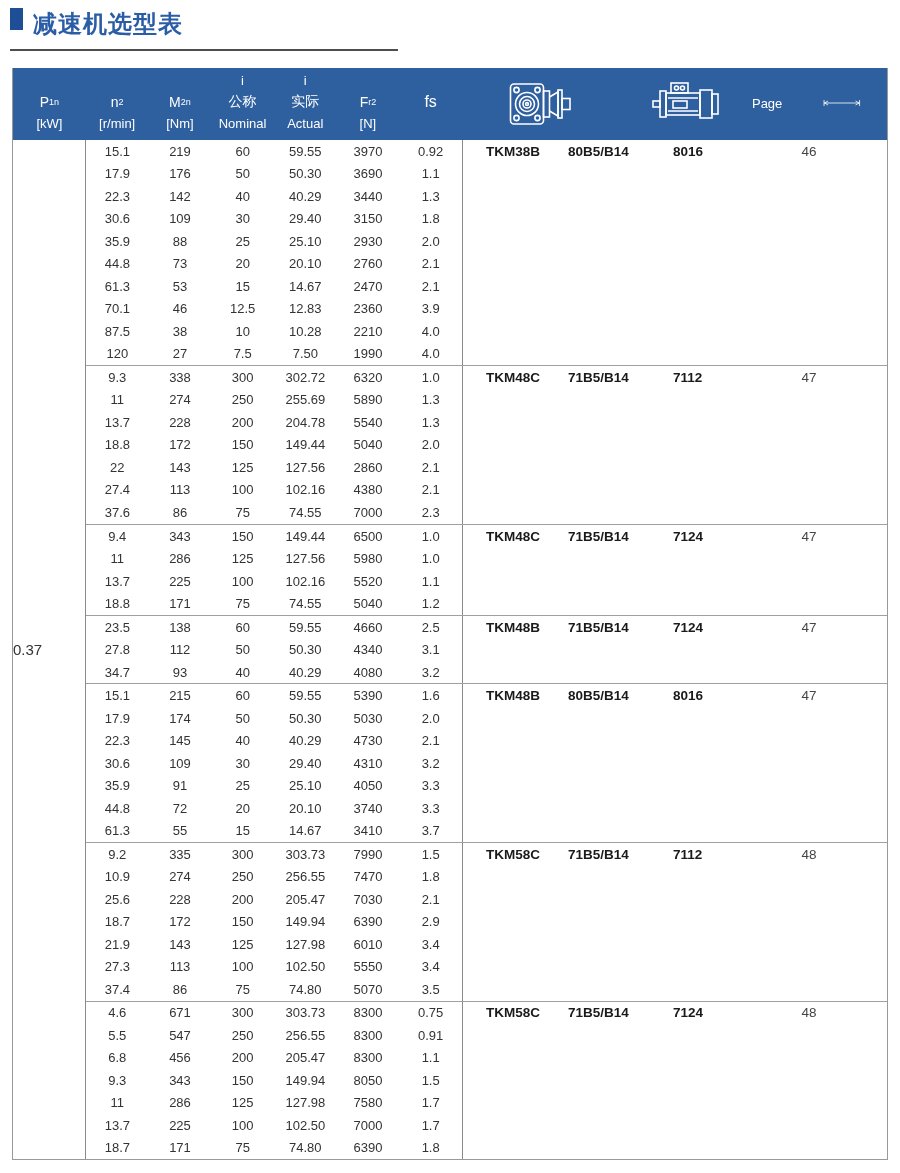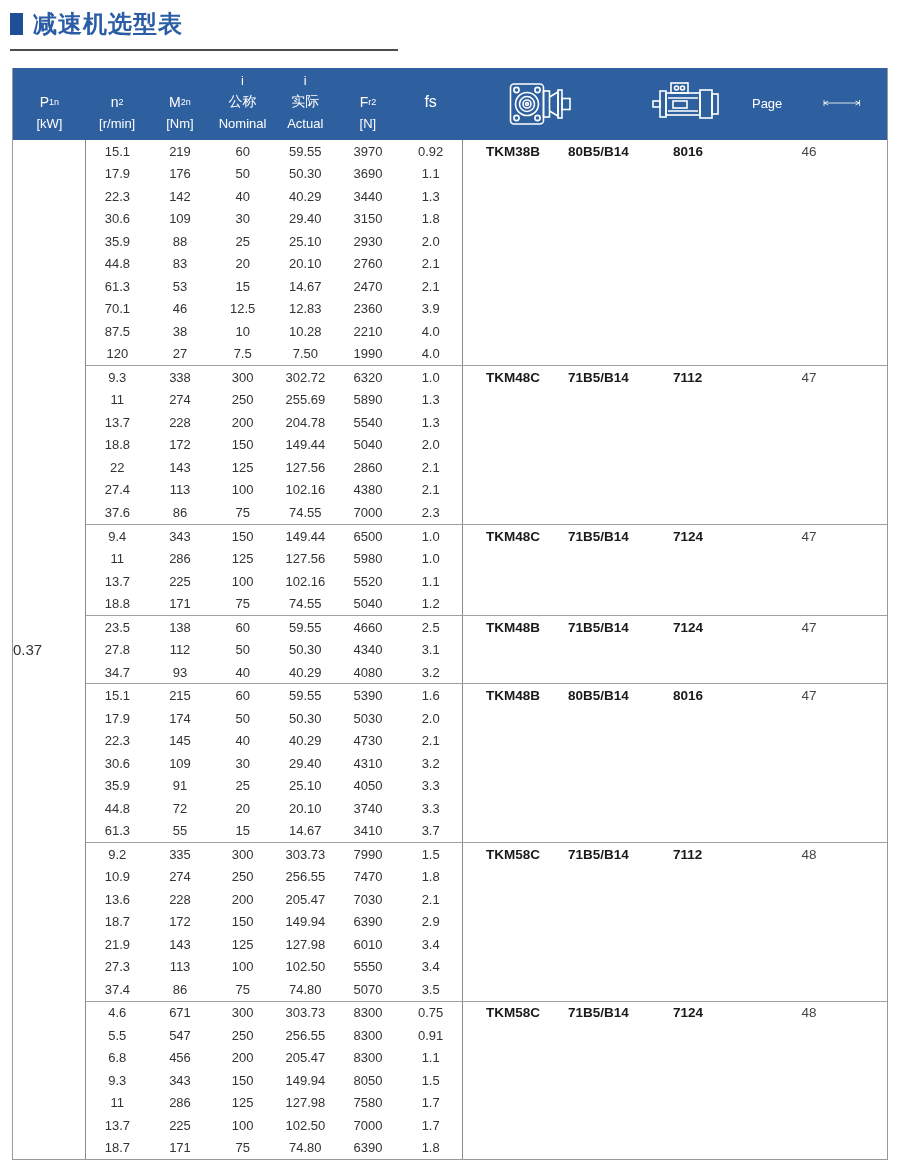--- a/index.html
+++ b/index.html
@@ -1,21 +1,21 @@
 <!DOCTYPE html>
 <html><head>
 <meta charset="utf-8">
 <style>
   * { margin:0; padding:0; box-sizing:border-box; }
   html,body { width:900px; background:#ffffff; font-family:"Liberation Sans", sans-serif; }
   body { height:1173px; position:relative; color:#333; }
 
   
   .page-header { position:absolute; left:10px; top:8px; }
-  .title-row { display:flex; align-items:center; gap:10px; }
+  .title-row { display:flex; gap:10px; }
   .title-bullet { width:13px; height:22px; background:#1d4e96; display:inline-block; }
   .page-title { font-size:24px; font-weight:600; color:#2b5da6; letter-spacing:1px; }
   .title-underline { width:388px; height:2px; background:#4d4d4d; margin-top:9px; }
 
   
   .catalog { position:absolute; left:12px; top:68px; width:876px;
              border-left:1px solid #999; border-right:1px solid #999; border-bottom:1px solid #999; }
 
   
   .thead { height:72px; background:#2e5f9e; color:#fff; display:flex; }
@@ -199,21 +199,21 @@
             <div class="drow">
               <span class="dcell">35.9</span>
               <span class="dcell">88</span>
               <span class="dcell">25</span>
               <span class="dcell">25.10</span>
               <span class="dcell">2930</span>
               <span class="dcell">2.0</span>
             </div>
             <div class="drow">
               <span class="dcell">44.8</span>
-              <span class="dcell">83</span>
+              <span class="dcell">73</span>
               <span class="dcell">20</span>
               <span class="dcell">20.10</span>
               <span class="dcell">2760</span>
               <span class="dcell">2.1</span>
             </div>
             <div class="drow">
               <span class="dcell">61.3</span>
               <span class="dcell">53</span>
               <span class="dcell">15</span>
               <span class="dcell">14.67</span>
@@ -482,21 +482,21 @@
             </div>
             <div class="drow">
               <span class="dcell">10.9</span>
               <span class="dcell">274</span>
               <span class="dcell">250</span>
               <span class="dcell">256.55</span>
               <span class="dcell">7470</span>
               <span class="dcell">1.8</span>
             </div>
             <div class="drow">
-              <span class="dcell">13.6</span>
+              <span class="dcell">25.6</span>
               <span class="dcell">228</span>
               <span class="dcell">200</span>
               <span class="dcell">205.47</span>
               <span class="dcell">7030</span>
               <span class="dcell">2.1</span>
             </div>
             <div class="drow">
               <span class="dcell">18.7</span>
               <span class="dcell">172</span>
               <span class="dcell">150</span>

